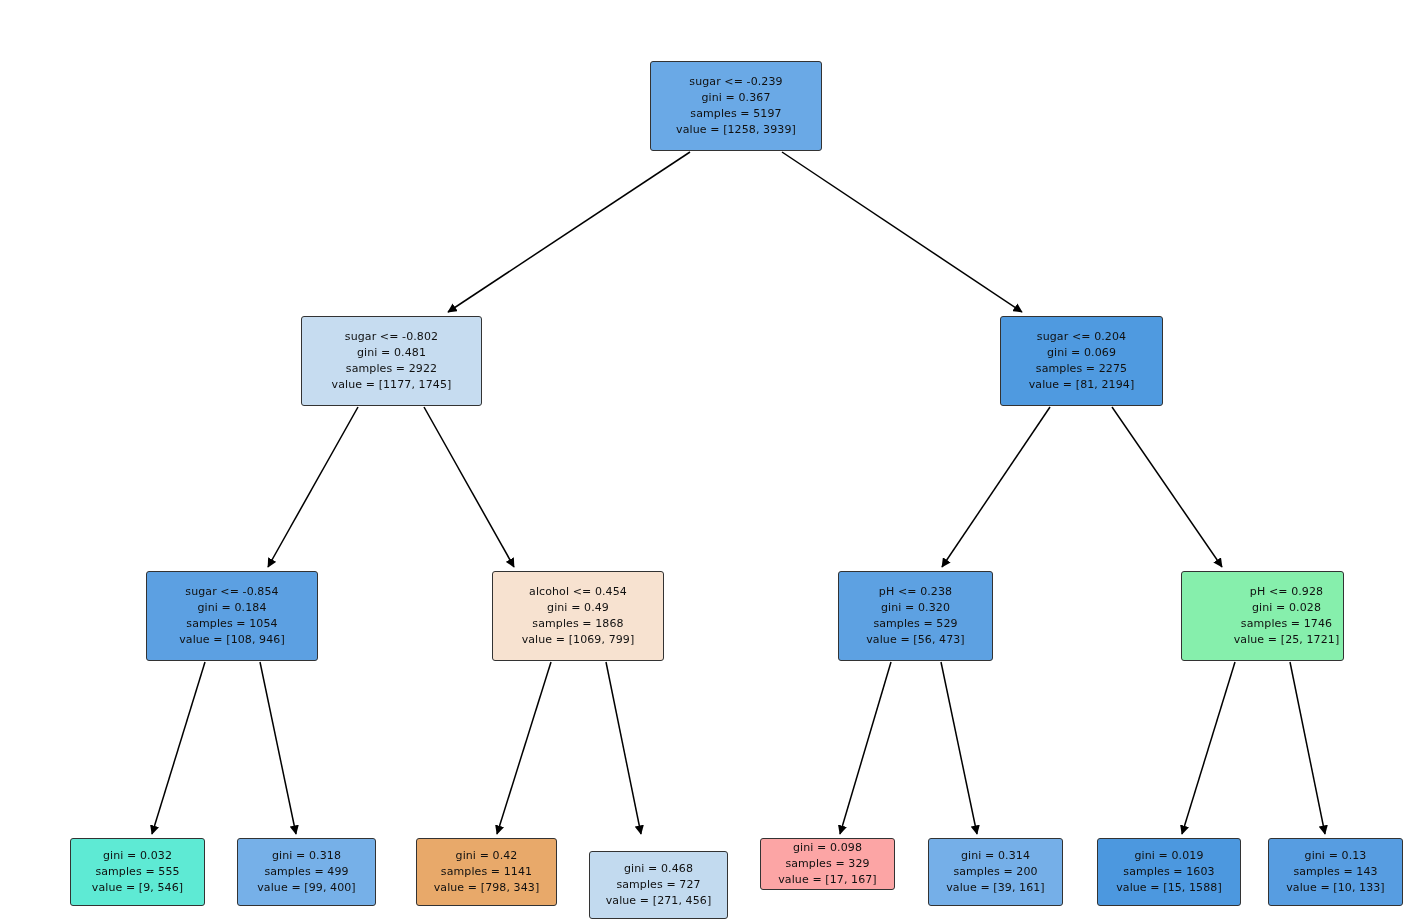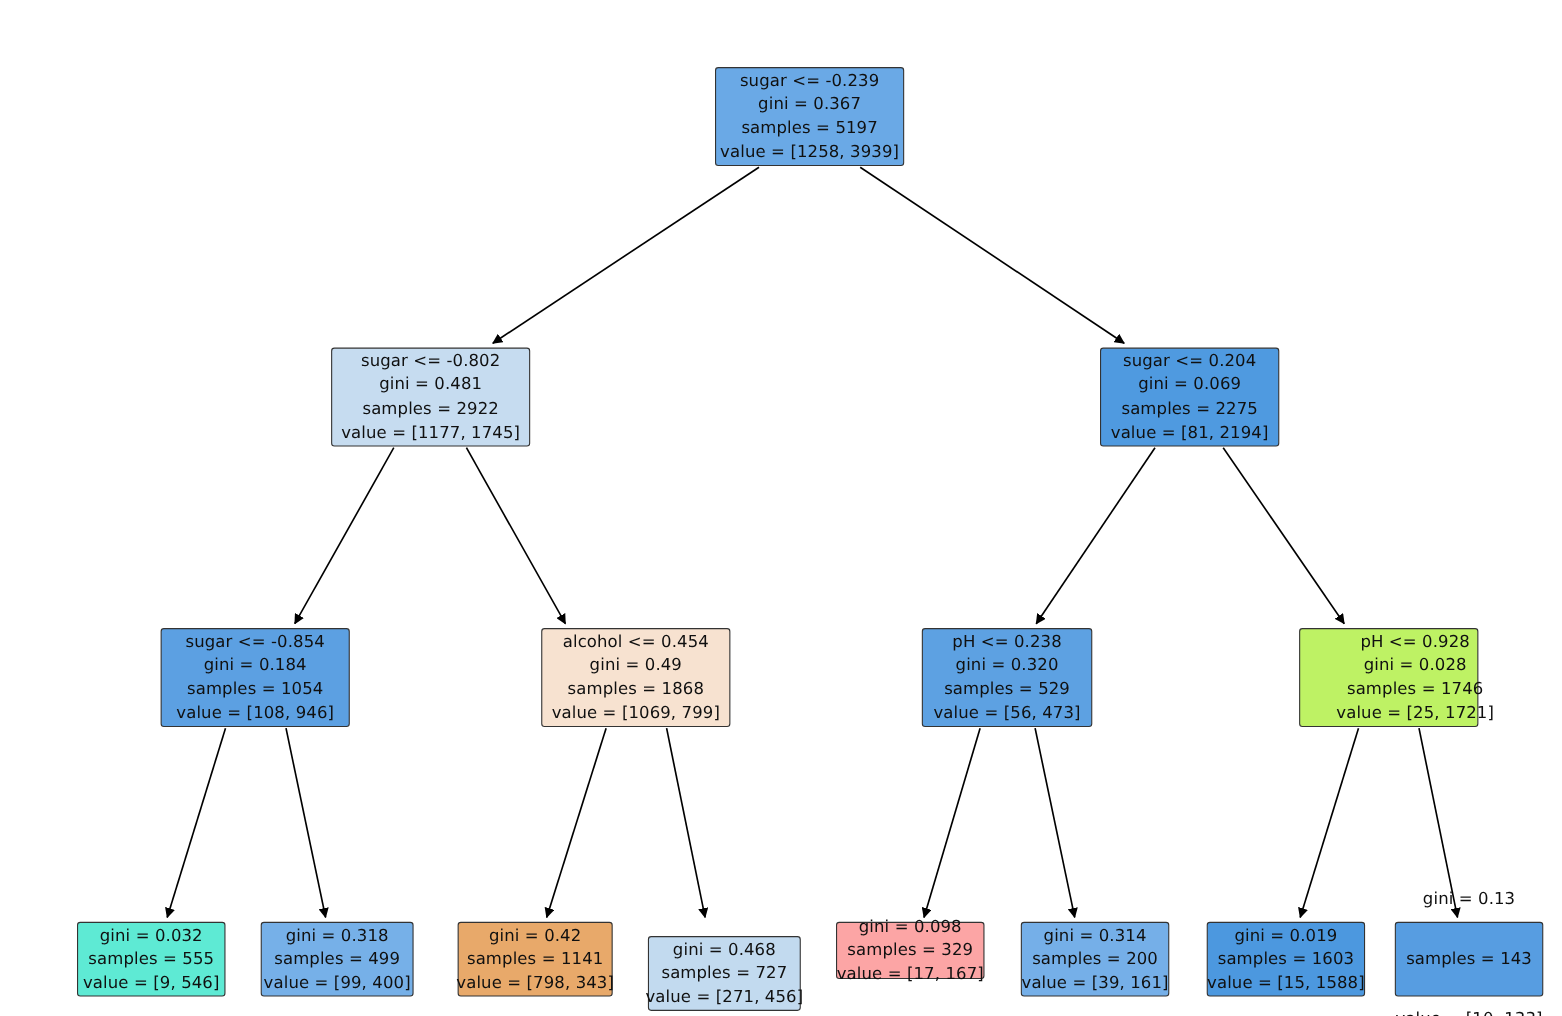--- a/index.html
+++ b/index.html
@@ -27,21 +27,21 @@
     position: absolute;
     box-sizing: border-box;
     border: 1.6px solid #333333;
     border-radius: 3px;
     display: flex;
     flex-direction: column;
     align-items: center;
     justify-content: center;
     text-align: center;
     color: #101010;
-    font-size: 15px;
+    font-size: 11px;
     line-height: 1.44;
     white-space: nowrap;
     letter-spacing: 0.1px;
   }
   .node .ln {
     display: block;
   }
 </style>
 </head>
 <body>
@@ -100,21 +100,21 @@
         <span class="ln">gini = 0.49</span>
         <span class="ln">samples = 1868</span>
         <span class="ln">value = [1069, 799]</span>
       </div>
       <div class="node" style="left: 838px; top: 571px; width: 155px; height: 90px; background: rgb(93, 161, 226); border-color: rgb(51, 51, 51);">
         <span class="ln">pH &lt;= 0.238</span>
         <span class="ln">gini = 0.320</span>
         <span class="ln">samples = 529</span>
         <span class="ln">value = [56, 473]</span>
       </div>
-      <div class="node" style="left: 1181px; top: 571px; width: 163px; height: 90px; background: #bef264; border-color: rgb(51, 51, 51); padding-left: 48px;">
+      <div class="node" style="left: 1181px; top: 571px; width: 163px; height: 90px; background: #86efac; border-color: rgb(51, 51, 51); padding-left: 48px;">
         <span class="ln">pH &lt;= 0.928</span>
         <span class="ln">gini = 0.028</span>
         <span class="ln">samples = 1746</span>
         <span class="ln">value = [25, 1721]</span>
       </div>
       <div class="node" style="left: 70px; top: 838px; width: 135px; height: 68px; background: #5eead4; border-color: rgb(51, 51, 51);">
         <span class="ln">gini = 0.032</span>
         <span class="ln">samples = 555</span>
         <span class="ln">value = [9, 546]</span>
       </div>
@@ -141,19 +141,19 @@
       <div class="node" style="left: 928px; top: 838px; width: 135px; height: 68px; background: rgb(117, 175, 232); border-color: rgb(51, 51, 51);">
         <span class="ln">gini = 0.314</span>
         <span class="ln">samples = 200</span>
         <span class="ln">value = [39, 161]</span>
       </div>
       <div class="node" style="left: 1097px; top: 838px; width: 144px; height: 68px; background: rgb(76, 152, 223); border-color: rgb(51, 51, 51);">
         <span class="ln">gini = 0.019</span>
         <span class="ln">samples = 1603</span>
         <span class="ln">value = [15, 1588]</span>
       </div>
-      <div class="node" style="left: 1268px; top: 838px; width: 135px; height: 68px; background: rgb(87, 157, 225); border-color: rgb(51, 51, 51); gap: 33px;">
+      <div class="node" style="left: 1268px; top: 838px; width: 135px; height: 68px; background: rgb(87, 157, 225); border-color: rgb(51, 51, 51);">
         <span class="ln">gini = 0.13</span>
         <span class="ln">samples = 143</span>
         <span class="ln">value = [10, 133]</span>
       </div>
     </div>
 </div>
 
 </body></html>

